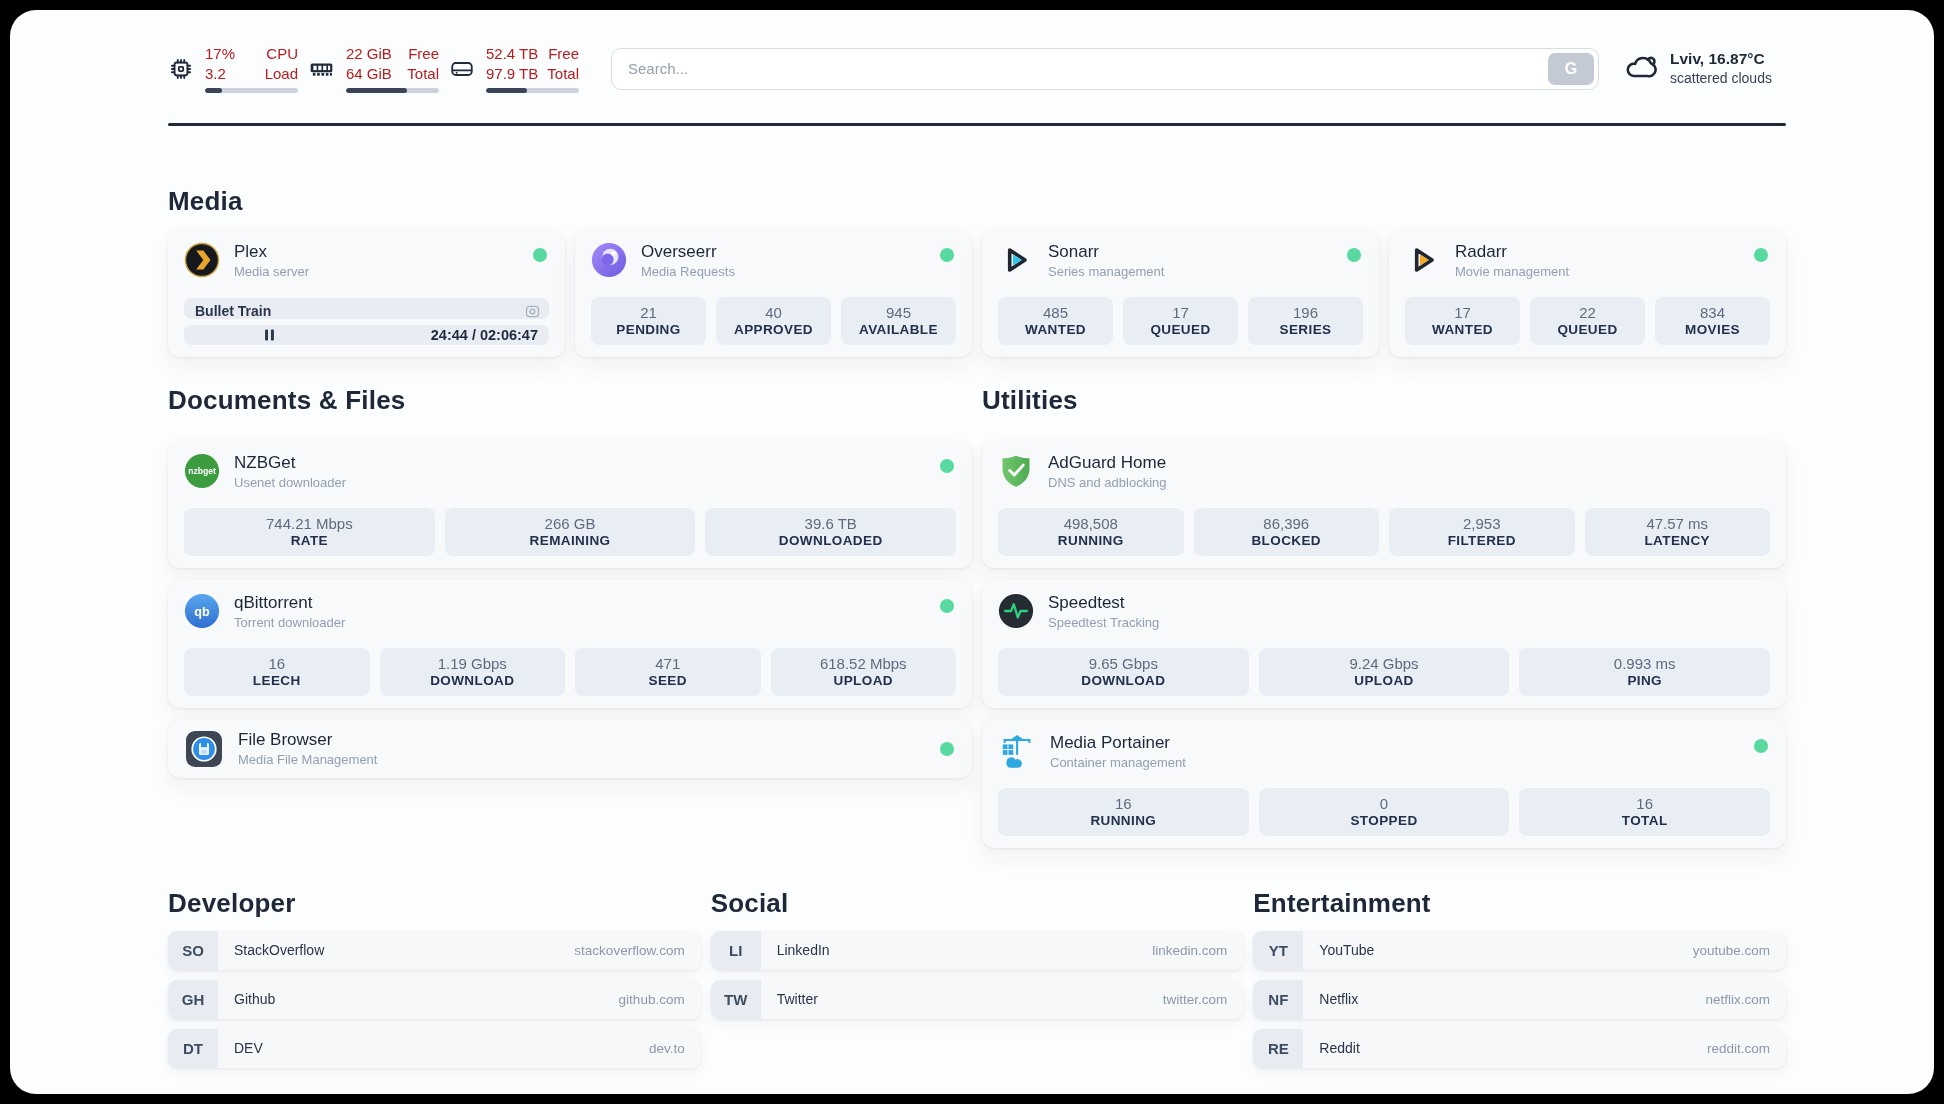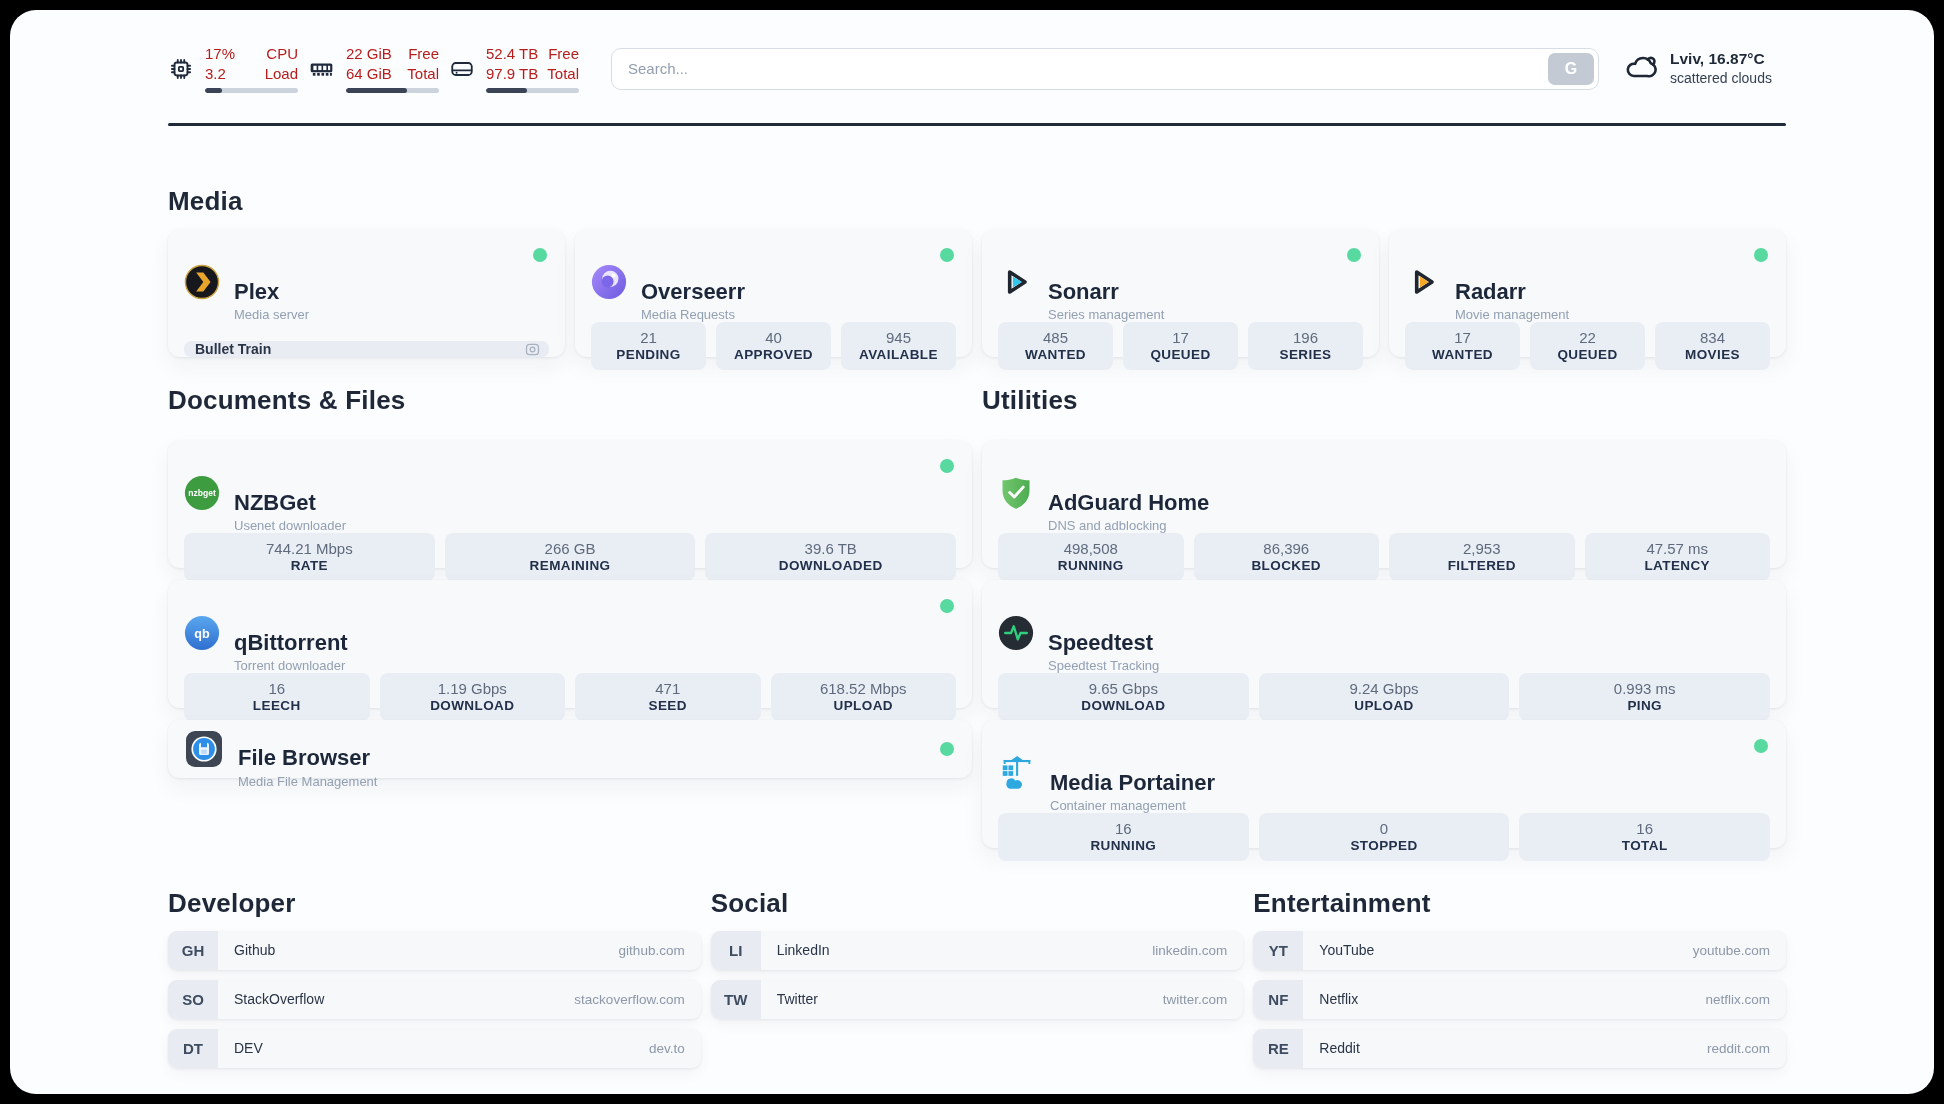--- a/index.html
+++ b/index.html
@@ -38,21 +38,21 @@
   .media-grid { display:grid; grid-template-columns:repeat(4,1fr); gap:10px; }
 
   .card { background:#f7f9fb; border-radius:12px; padding:13px 16px 12px;
           box-shadow:0 1px 3px rgba(20,30,55,.07), 0 10px 22px rgba(20,30,55,.05);
           display:flex; flex-direction:column; height:128px; cursor:pointer; }
   .card.short { height:58px; padding:9px 16px; justify-content:center; }
 
   .card-header { display:flex; align-items:center; gap:14px; }
   .app-icon { width:36px; height:36px; flex:none; }
   .app-icon svg { width:100%; height:100%; display:block; }
-  .app-name { font-size:22px; font-weight:700; color:#1c2739; line-height:1.2;margin-top:37px; }
+  .app-name { font-size:17px; font-weight:400; color:#1c2739; line-height:1.2; }
   .app-sub { font-size:13px; color:#93a0b2; margin-top:2px; }
   .dot { width:14px; height:14px; border-radius:50%; background:#57d9a0; margin-left:auto; margin-right:2px; flex:none; align-self:flex-start; margin-top:6px; }
 
   .stats-row { display:flex; gap:10px; margin-top:auto; }
   .stat { flex:1; height:48px; background:#e9eef5; border-radius:8px; display:flex; flex-direction:column;
           align-items:center; justify-content:center; gap:1px; }
   .stat-value { font-size:15px; color:#5f6b7d; line-height:1.15; }
   .stat-label { font-size:13.5px; font-weight:700; color:#22304a; letter-spacing:.4px; line-height:1.15; }
 
   
@@ -530,30 +530,30 @@
           </div>
         </div>
       </div>
     </div>
 
     <div class="links">
       <div class="link-col">
         <h2 class="section-title">Developer</h2>
         <div class="link-list">
           <div class="link-item">
+            <span class="link-tag">SO</span>
+            <span class="link-name">StackOverflow</span>
+            <span class="link-domain">stackoverflow.com</span>
+          </div>
+          <div class="link-item">
             <span class="link-tag">GH</span>
             <span class="link-name">Github</span>
             <span class="link-domain">github.com</span>
           </div>
           <div class="link-item">
-            <span class="link-tag">SO</span>
-            <span class="link-name">StackOverflow</span>
-            <span class="link-domain">stackoverflow.com</span>
-          </div>
-          <div class="link-item">
             <span class="link-tag">DT</span>
             <span class="link-name">DEV</span>
             <span class="link-domain">dev.to</span>
           </div>
         </div>
       </div>
 
       <div class="link-col">
         <h2 class="section-title">Social</h2>
         <div class="link-list">

